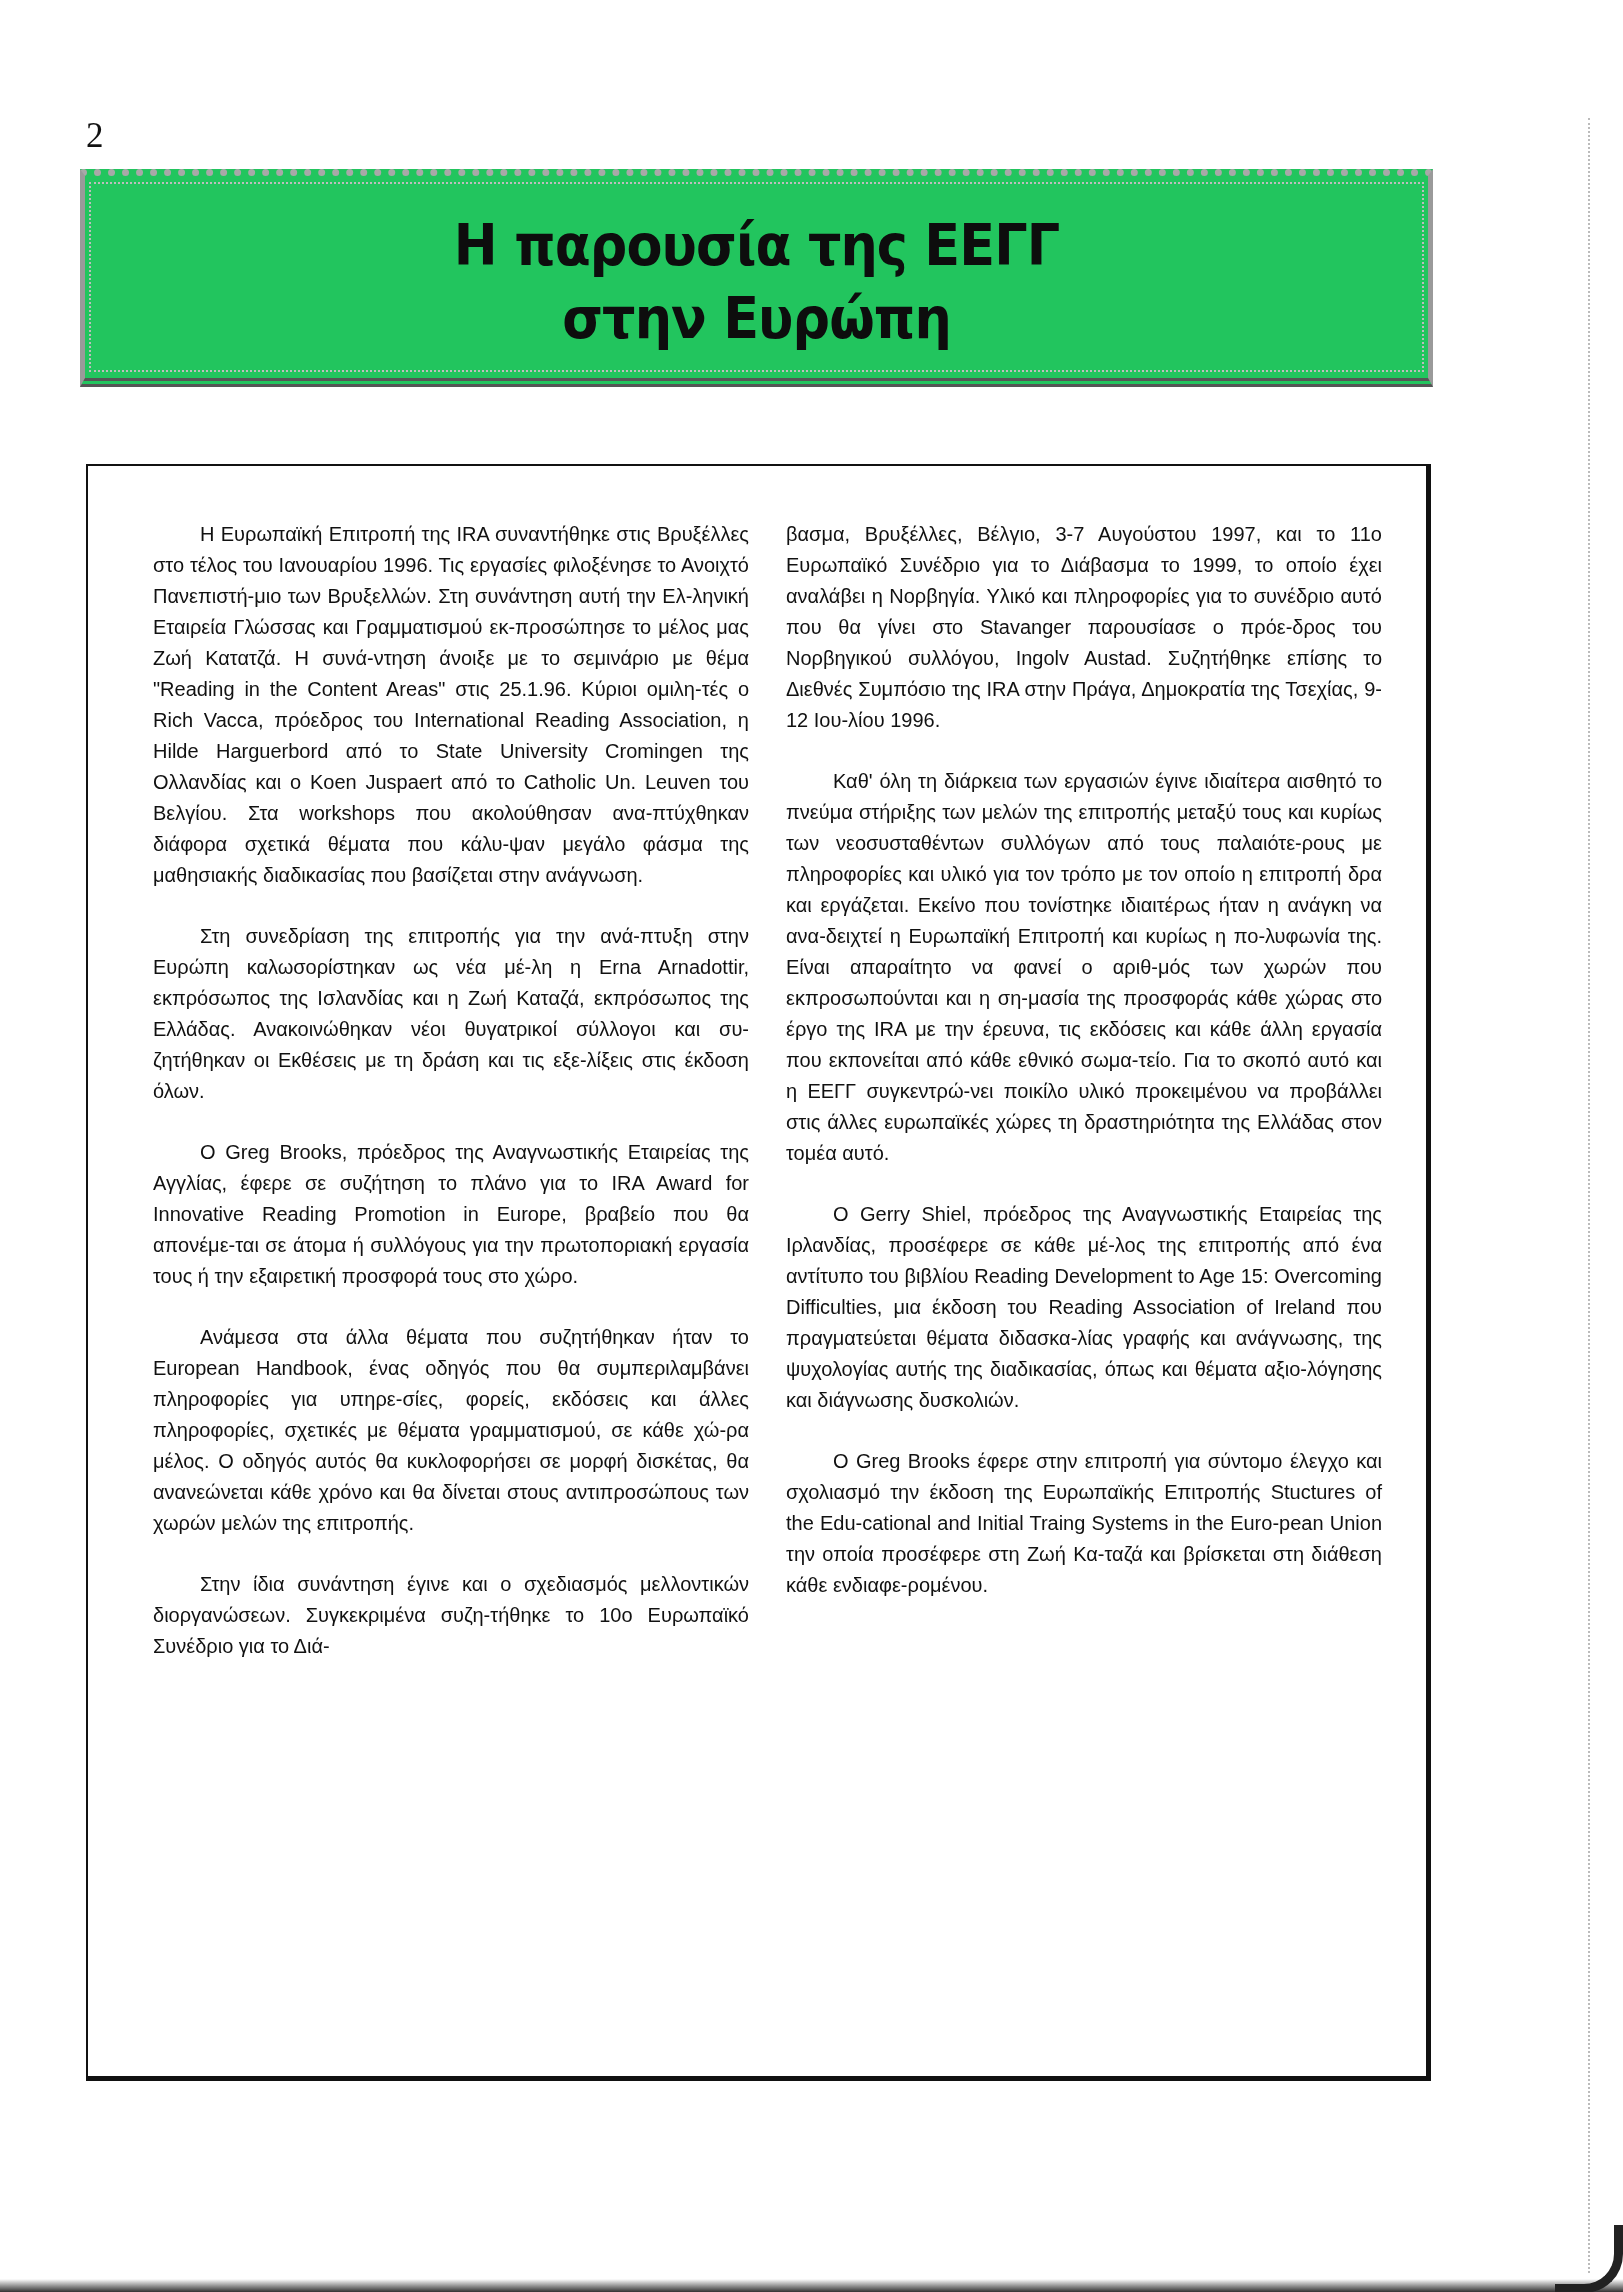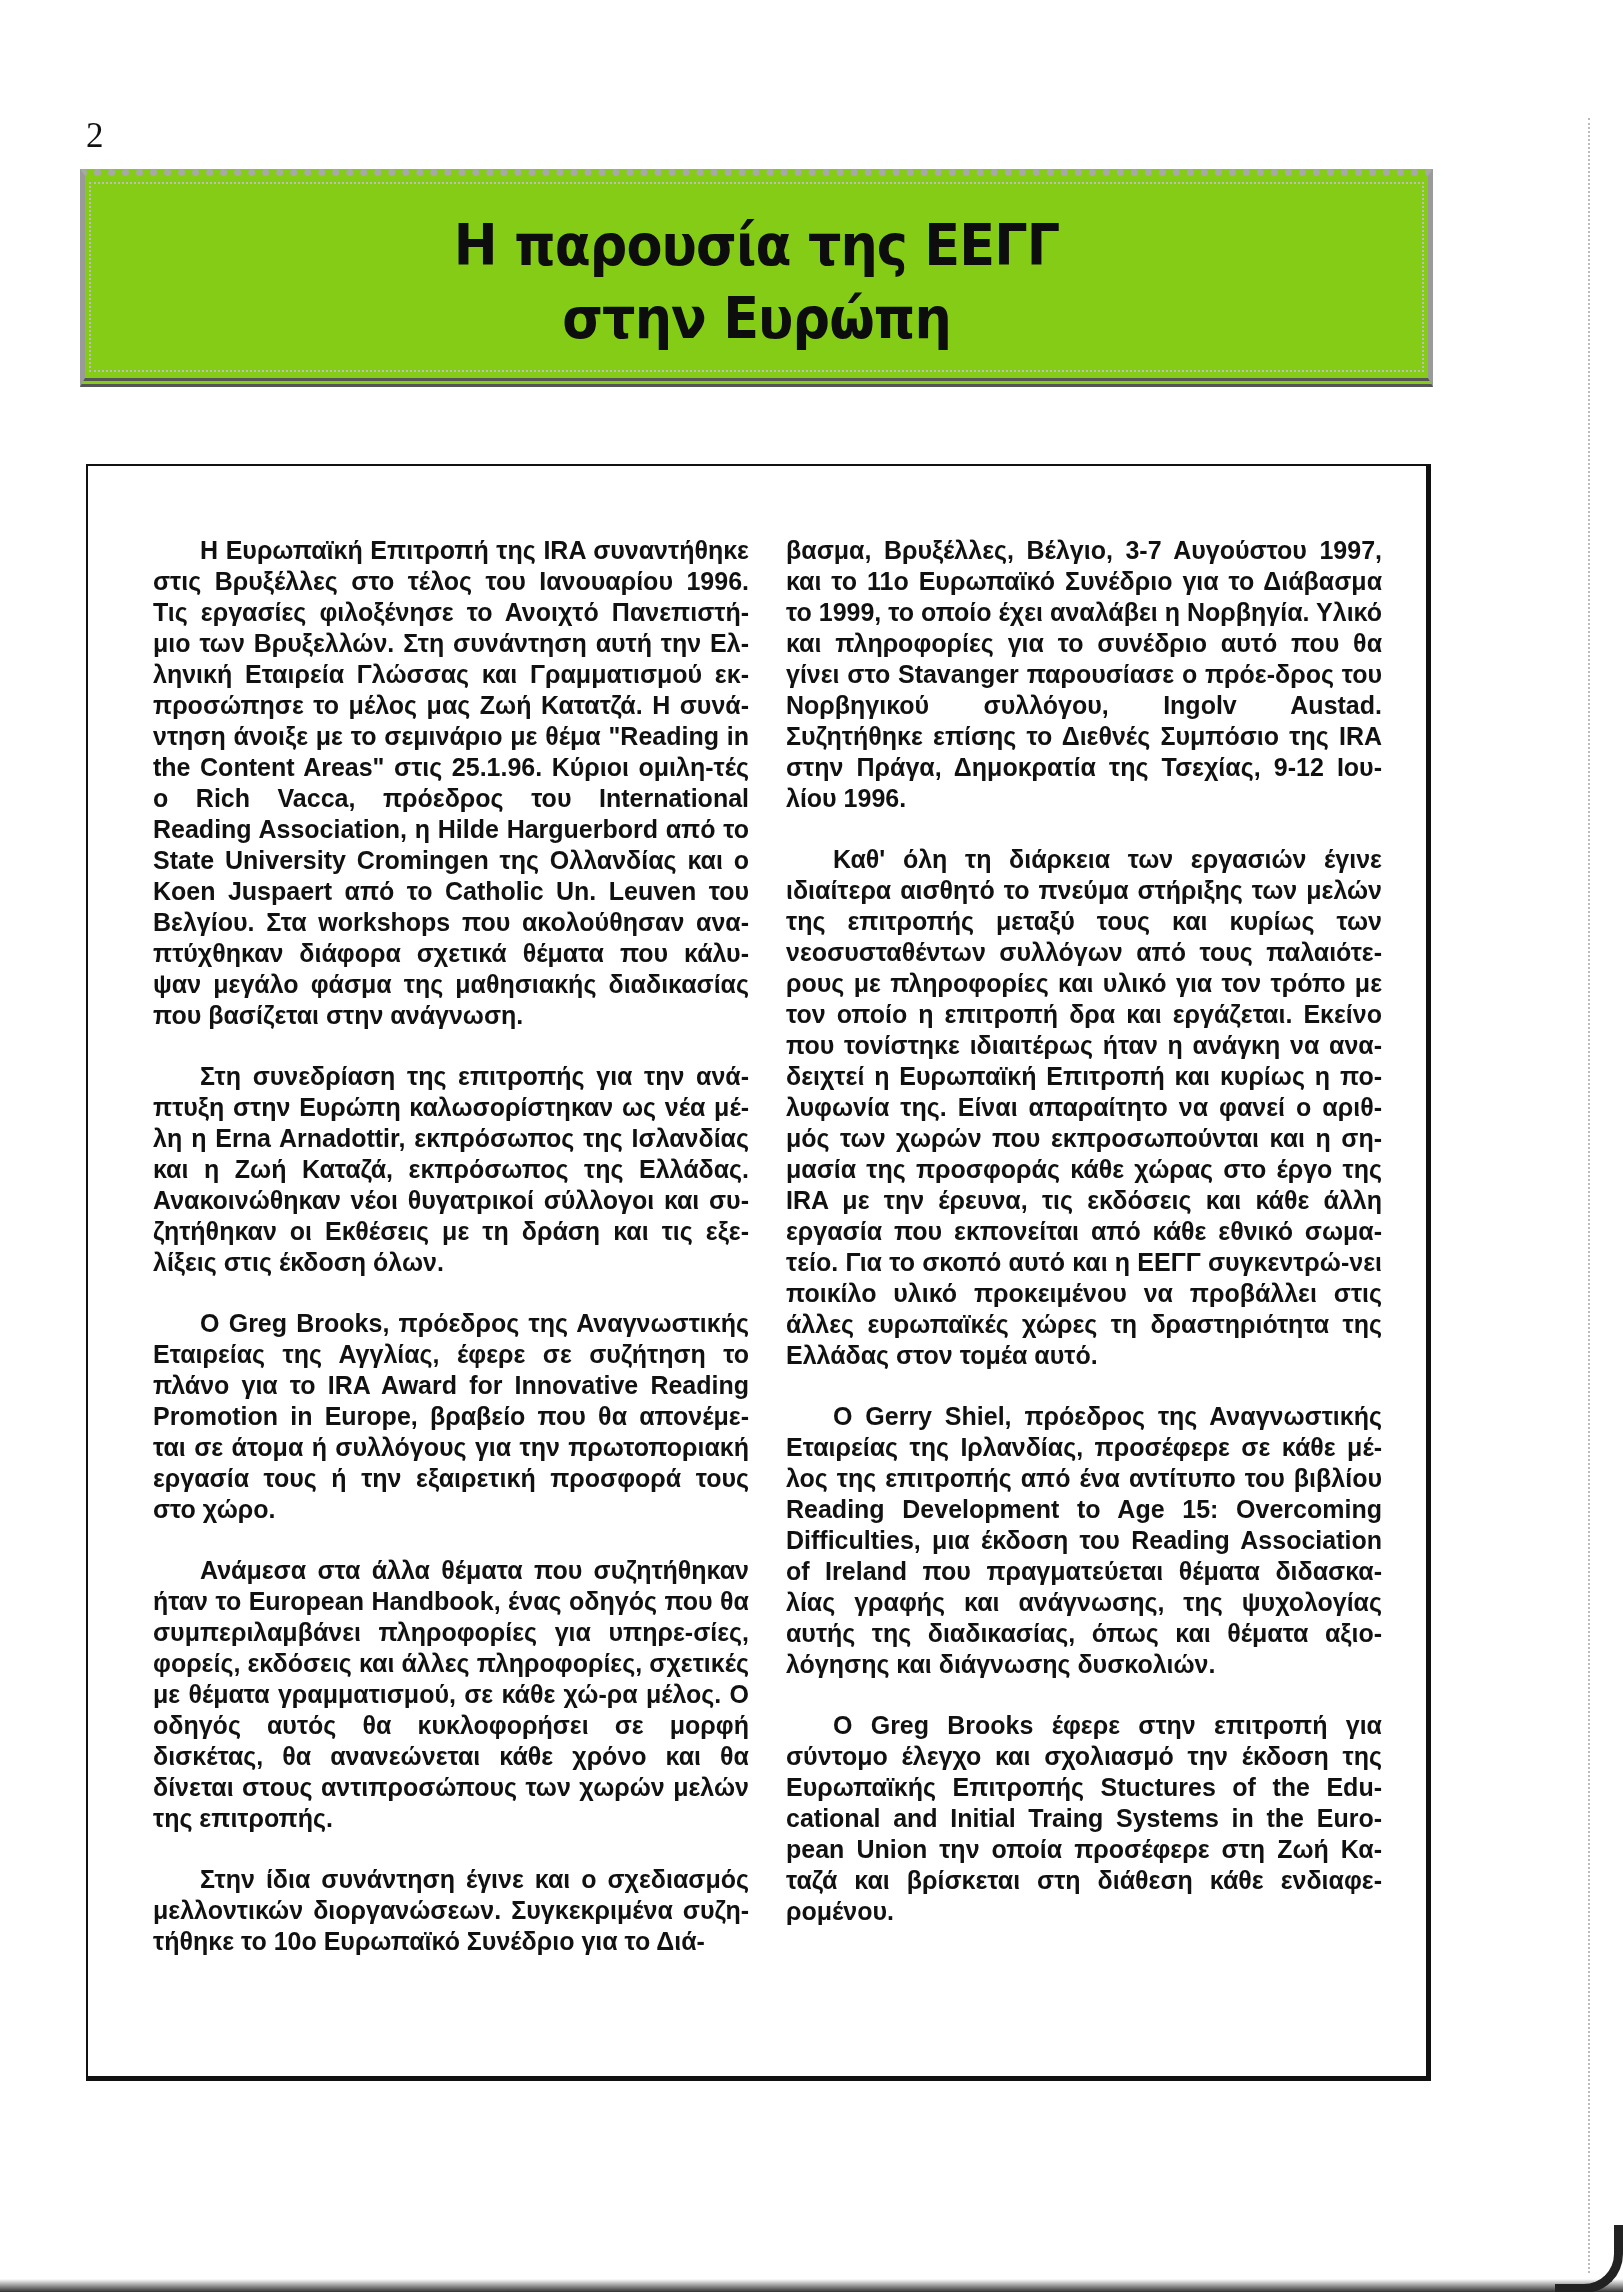--- a/index.html
+++ b/index.html
@@ -12,43 +12,43 @@
       position: absolute; left: 86px; top: 116px;
       font-family: "Liberation Serif", "DejaVu Serif", serif;
       font-size: 35px; color: #111;
     }
     .title-box {
       position: absolute; left: 80px; top: 169px; width: 1353px; height: 218px;
       box-sizing: border-box;
       border: 5.9px solid #9a9a9a;
       border-top: 7.8px dotted #a8a8a8;
       border-bottom: 9.8px double #555;
-      background: #84cc16;
+      background: #22c55e;
     }
     .title-box::before {
       content: ""; position: absolute; left: 3.9px; right: 3.9px; top: 5.9px; bottom: 5.9px;
       border: 2px dotted #bdbdbd;
     }
     .title {
       position: absolute; left: 0; right: 0; top: 33px; text-align: center;
       font-family: "DejaVu Sans", sans-serif; font-weight: bold;
       font-size: 57px; line-height: 73px; letter-spacing: -1px;
       transform: scaleX(0.92);
       color: #0d0d0d;
     }
     .article-box {
       position: absolute; left: 86px; top: 464px; width: 1345px; height: 1617px;
       box-sizing: border-box;
       border: 2.9px solid #111;
       border-right-width: 5.9px; border-bottom-width: 5.9px;
     }
     .col {
-      position: absolute; top: 69px; width: 596px;
-      font-size: 25px; line-height: 31px;
-      text-align: justify; hyphens: manual; font-weight: bold;
+      position: absolute; top: 53px; width: 596px;
+      font-size: 20px; line-height: 31px;
+      text-align: justify; hyphens: manual;
     }
     .col-left { left: 65px; }
     .col-right { left: 698px; }
     .col p { margin: 0 0 30px 0; text-indent: 47px; }
     .col p.cont { text-indent: 0; }
     .right-edge {
       position: absolute; right: 27.4px; top: 118px; width: 5.9px; bottom: 19.6px;
       border-left: 2px dotted #bbb;
     }
     .bottom-edge {

